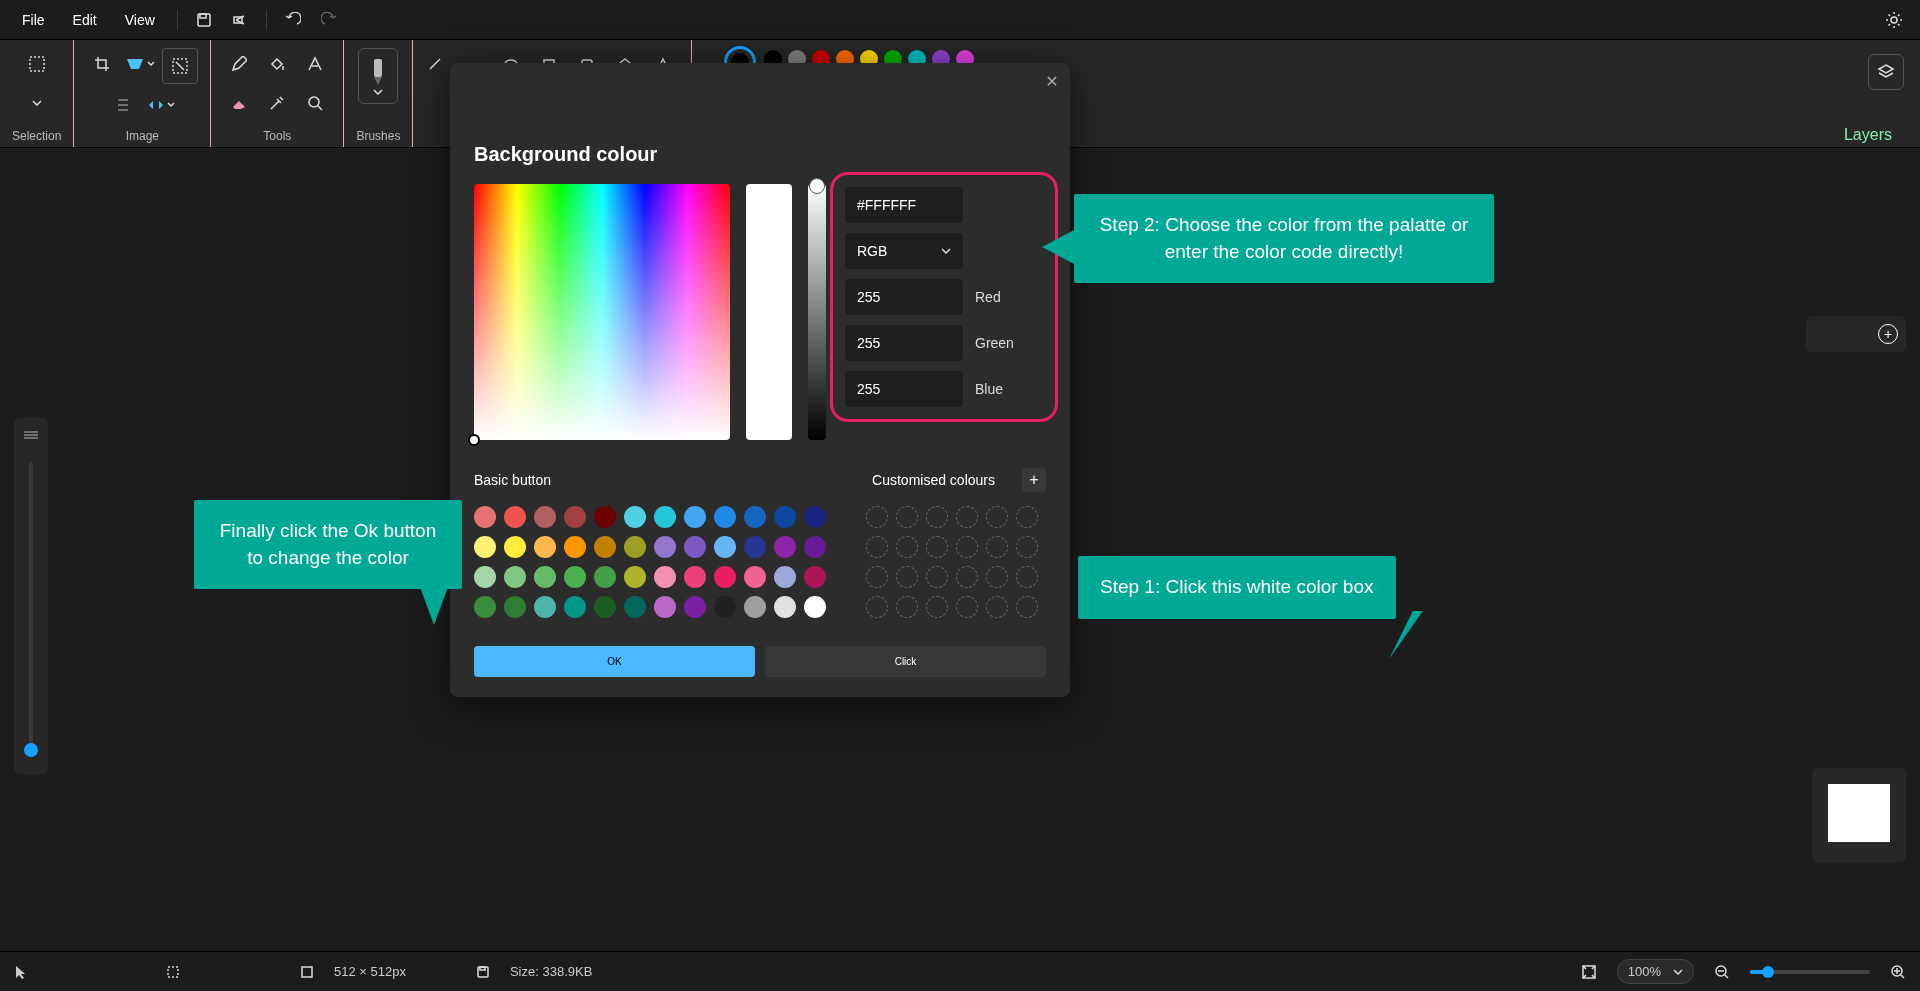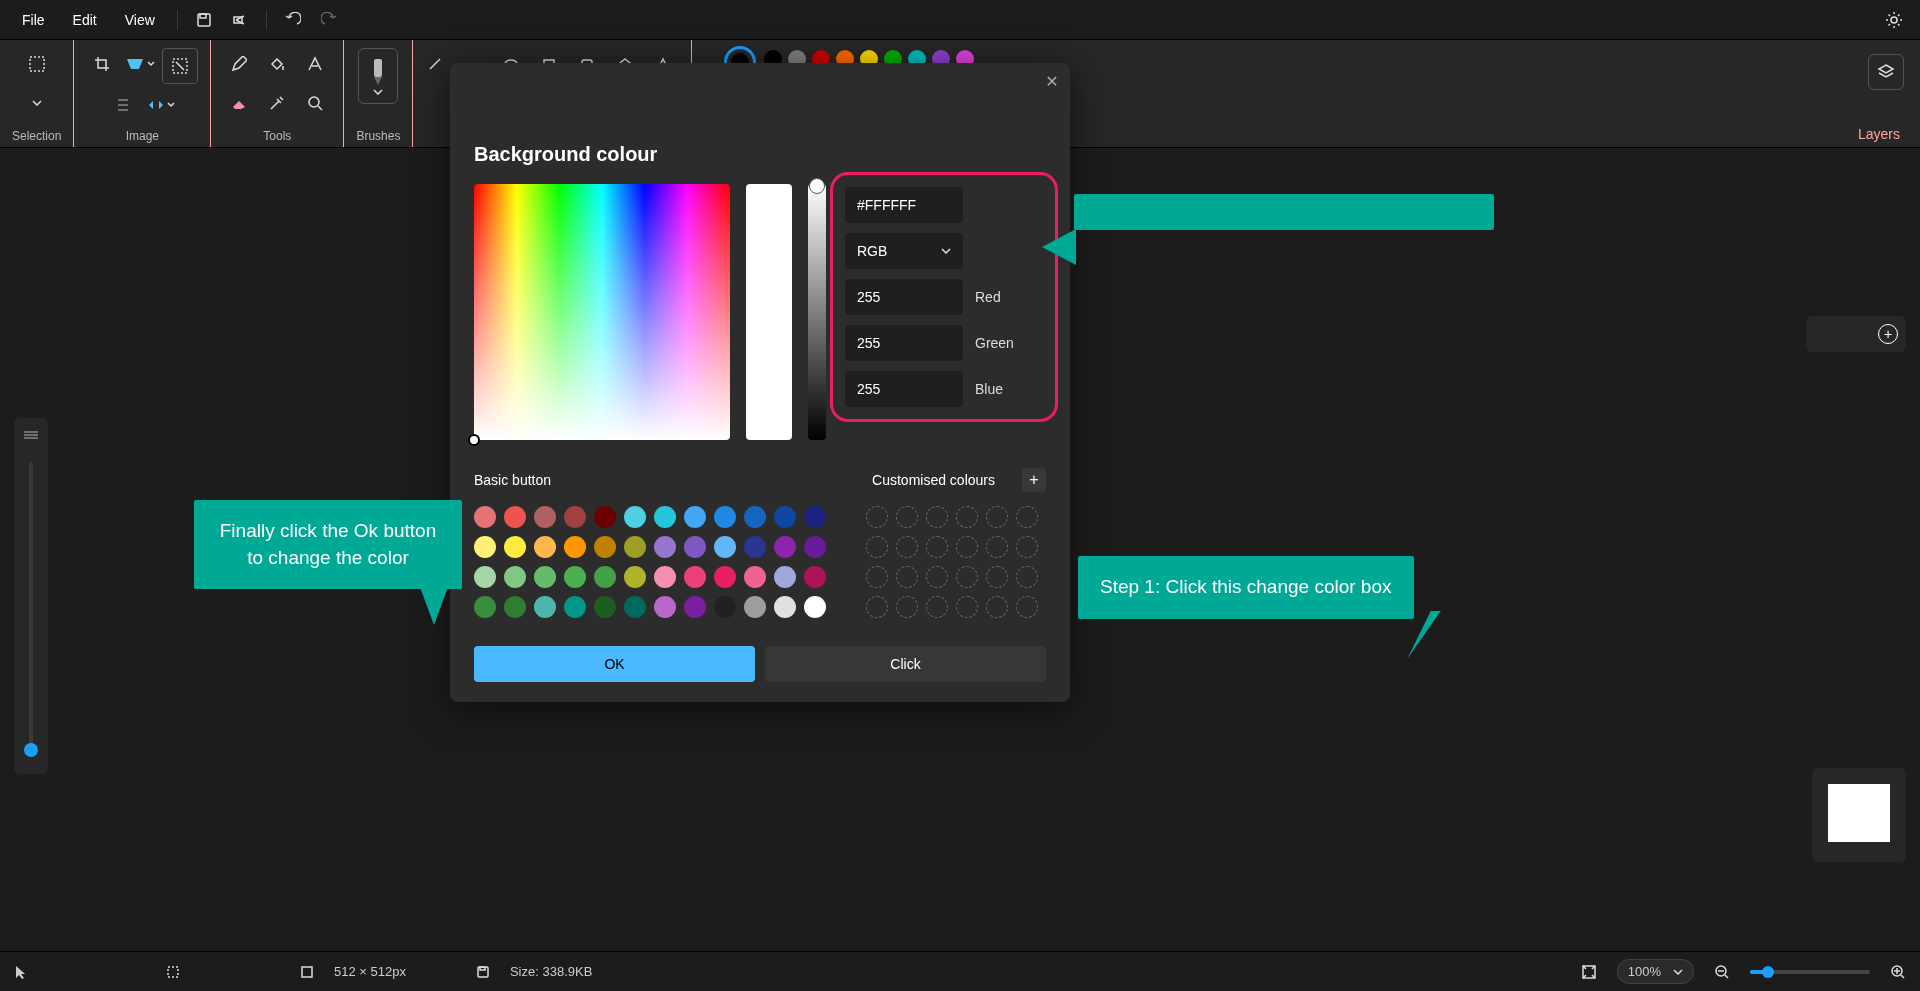--- a/index.html
+++ b/index.html
@@ -17,21 +17,21 @@
 .ribbon-group { display: flex; flex-direction: column; align-items: center; justify-content: space-between; padding: 8px 12px 4px; border-right: 1px solid #fca5a5; }
 .ribbon-label { font-size: 12px; color: #bbb; margin-top: 4px; }
 .ribbon-row { display: flex; gap: 6px; }
 .icon-btn { width: 32px; height: 32px; display: flex; align-items: center; justify-content: center; border-radius: 4px; }
 .big-icon-btn { width: 40px; height: 56px; border: 1px solid #555; border-radius: 6px; display: flex; align-items: center; justify-content: center; flex-direction: column; }
 .color-circle { width: 18px; height: 18px; border-radius: 50%; }
 .primary-color-ring { width: 32px; height: 32px; border: 3px solid #1a9fff; border-radius: 50%; display: flex; align-items: center; justify-content: center; position: absolute; left: 724px; top: 6px; }
 .primary-color-inner { width: 18px; height: 18px; background: #000; border-radius: 50%; }
 .palette-colors { position: absolute; left: 764px; top: 10px; display: flex; gap: 6px; }
 .layers-btn { position: absolute; right: 16px; top: 14px; width: 36px; height: 36px; border: 1px solid #555; border-radius: 6px; display: flex; align-items: center; justify-content: center; }
-.layers-label { position: absolute; right: 20px; top: 86px; font-size: 14px; color: #fca5a5; }
+.layers-label { position: absolute; right: 28px; top: 86px; font-size: 16px; color: #86efac; }
 
 
 .canvas-area { position: absolute; top: 148px; left: 0; right: 0; bottom: 40px; background: #1c1c1c; }
 .slider-panel { position: absolute; left: 14px; top: 270px; width: 34px; height: 356px; background: #272727; border-radius: 6px; display: flex; flex-direction: column; align-items: center; padding: 10px 0; }
 .slider-track { width: 4px; flex: 1; background: #3a3a3a; border-radius: 2px; position: relative; margin-top: 20px; margin-bottom: 14px; }
 .slider-thumb { width: 14px; height: 14px; background: #1a9fff; border-radius: 50%; position: absolute; left: -5px; bottom: -7px; }
 
 .layers-panel { position: absolute; right: 14px; top: 168px; width: 100px; background: #272727; border-radius: 6px; padding: 8px; }
 .add-layer-btn { width: 20px; height: 20px; border: 1.5px solid #fff; border-radius: 50%; display: flex; align-items: center; justify-content: center; margin-left: auto; font-size: 14px; line-height: 1; }
 .layer-thumb-panel { position: absolute; right: 14px; top: 620px; width: 94px; height: 94px; background: #272727; border-radius: 6px; padding: 16px; }
@@ -58,21 +58,21 @@
 .swatch-section { padding: 28px 24px 0; }
 .swatch-header { display: flex; justify-content: space-between; align-items: center; font-size: 14px; margin-bottom: 14px; }
 .swatch-grid { display: grid; grid-template-columns: repeat(12, 22px); gap: 8px; }
 .swatch { width: 22px; height: 22px; border-radius: 50%; }
 .custom-area { display: flex; gap: 40px; }
 .custom-grid { display: grid; grid-template-columns: repeat(6, 22px); gap: 8px; }
 .empty-swatch { width: 22px; height: 22px; border-radius: 50%; border: 1.5px dashed #666; }
 .add-custom { width: 24px; height: 24px; background: #383838; border-radius: 4px; display: flex; align-items: center; justify-content: center; font-size: 16px; }
 
 .dialog-buttons { display: flex; gap: 10px; padding: 28px 24px 0; }
-.btn { flex: 1; padding: 10px; border-radius: 4px; border: none; font-size: 14px; cursor: pointer; text-align: center; }
+.btn { flex: 1; padding: 10px; border-radius: 4px; border: none; font-size: 10px; cursor: pointer; text-align: center; }
 .btn-primary { background: #4cb8ff; color: #000; }
 .btn-secondary { background: #373737; color: #fff; }
 
 
 .callout { position: absolute; background: #00a896; color: #fff; padding: 18px 22px; font-size: 19px; border-radius: 2px; z-index: 20; text-align: center; line-height: 1.4; }
 .callout-arrow { position: absolute; width: 0; height: 0; }
 .callout-1 { left: 1074px; top: 194px; width: 420px; }
 .callout-1-arrow { left: -32px; top: 35px; border-top: 18px solid transparent; border-bottom: 18px solid transparent; border-right: 34px solid #00a896; }
 .callout-2 { left: 194px; top: 500px; width: 268px; }
 .callout-2-arrow { right: 14px; bottom: -36px; border-left: 14px solid transparent; border-right: 14px solid transparent; border-top: 38px solid #00a896; }
@@ -448,28 +448,29 @@
   </div>
 
   <div class="dialog-buttons">
     <div class="btn btn-primary">OK</div>
     <div class="btn btn-secondary">Click</div>
   </div>
 </div>
 
 <div class="callout callout-1">
   <div class="callout-arrow callout-1-arrow"></div>
+  <span>Step 2: Choose the color from the palatte or enter the color code directly!</span>
 </div>
 <div class="callout callout-2">
   <div class="callout-arrow callout-2-arrow"></div>
   <span>Finally click the Ok button to change the color</span>
 </div>
 <div class="callout callout-3">
   <div class="callout-arrow callout-3-arrow"></div>
-  <span>Step 1: Click this change color box</span>
+  <span>Step 1: Click this white color box</span>
 </div>
 
 <div class="status-bar">
   <svg width="12" height="16">
       <path d="M2 2 L2 14 L5 11 L8 15 L10 14 L7 10 L11 10 Z" fill="#ccc" stroke="none"></path>
     </svg>
   <span style="width:100px"></span>
   <svg width="14" height="14">
       <rect x="2" y="2" width="10" height="10" stroke-dasharray="2 2"></rect>
     </svg>

